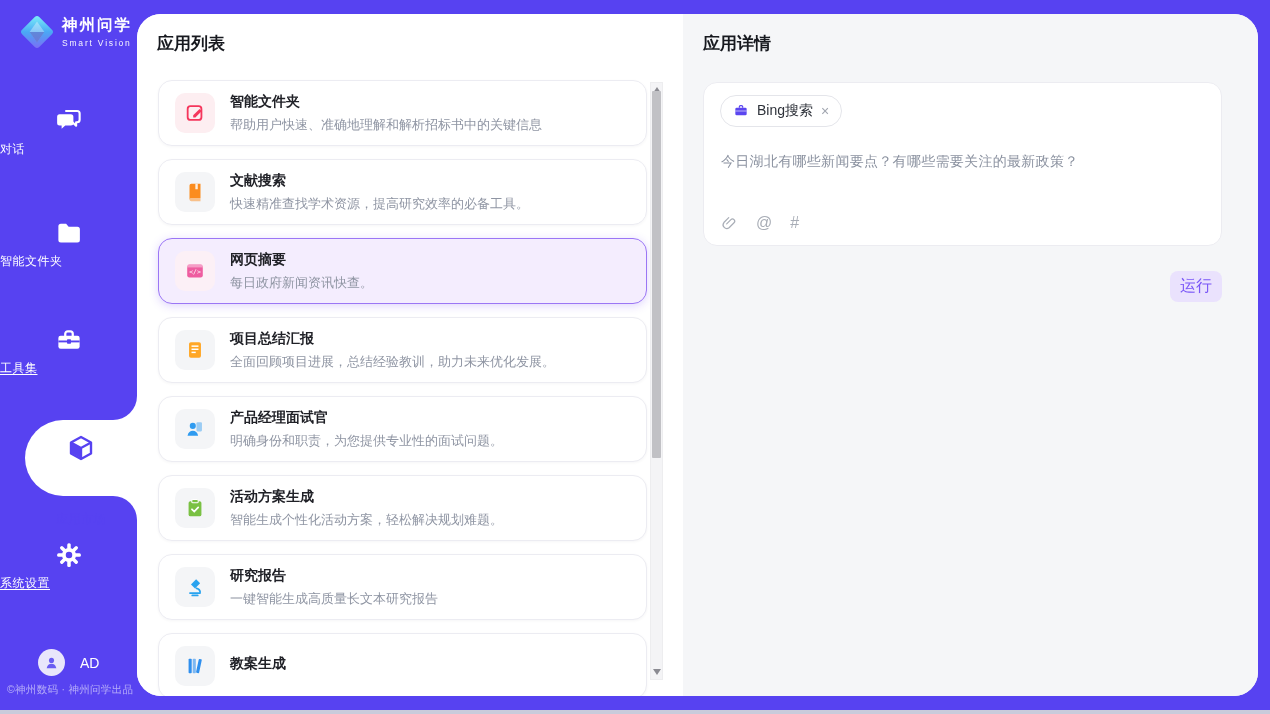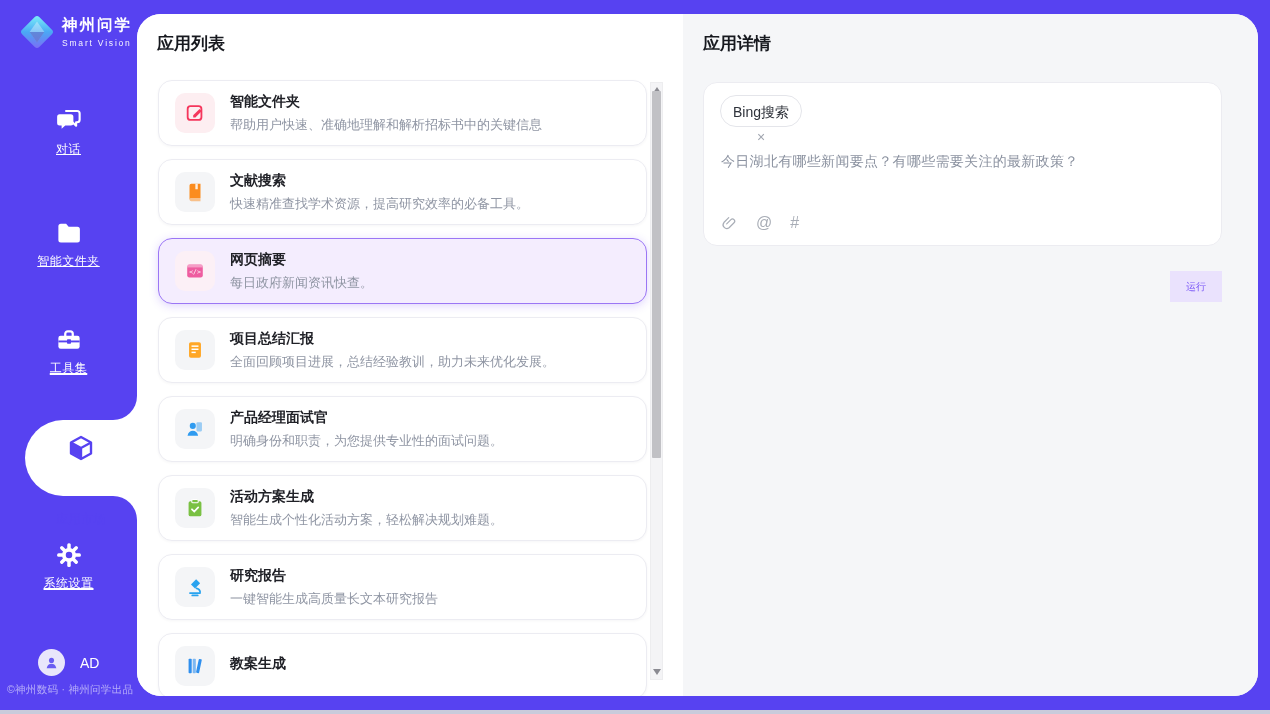--- a/index.html
+++ b/index.html
@@ -9,21 +9,21 @@
   .stage { position:relative; width:1270px; height:714px; background:#5742f1; overflow:hidden; }
   .bottom-strip { position:absolute; left:0; right:0; bottom:0; height:4px; background:#c9cbdb; }
 
   
   .sidebar { position:absolute; left:0; top:0; width:137px; height:710px; color:#fff; }
   .logo-row { position:absolute; left:18px; top:13px; display:flex; align-items:center; gap:6px; }
   .logo-text { display:flex; flex-direction:column; line-height:1.1; }
   .logo-title { font-size:15.5px; font-weight:700; letter-spacing:2px; white-space:nowrap; }
   .logo-sub { font-size:8.5px; letter-spacing:1.8px; margin-top:6px; color:rgba(255,255,255,.95); white-space:nowrap; }
 
-  .nav-item { position:absolute; left:0; width:137px; text-align:center; cursor:pointer;text-decoration:underline; }
+  .nav-item { position:absolute; left:0; width:137px; text-align:left; cursor:pointer; }
   .nav-item .ic { display:block; margin:0 auto; }
   .nav-label { display:block; margin-top:5px; font-size:12px; color:#fff; letter-spacing:.5px; }
   .nav-label.underlined { text-decoration:underline; text-underline-offset:2px; }
 
   .active-blob { position:absolute; left:25px; top:420px; width:112px; height:76px; background:#fff; border-radius:38px 0 0 38px; }
   .fillet { position:absolute; left:113px; width:24px; height:24px; background:#fff; }
   .fillet-top { top:396px; }
   .fillet-bottom { top:496px; }
   .fillet > div { width:100%; height:100%; background:#5742f1; }
   .fillet-top > div { border-bottom-right-radius:24px; }
@@ -52,27 +52,27 @@
   
   .scrollbar { position:absolute; left:513px; top:68px; width:13px; height:598px; background:#f4f4f6; border:1px solid #ededef; }
   .sb-thumb { position:absolute; left:1px; top:8px; width:9px; height:367px; background:#c1c1c5; border-radius:1px; }
   .sb-arrow { position:absolute; left:2px; width:0; height:0; border-left:4.5px solid transparent; border-right:4.5px solid transparent; }
   .sb-up { top:4px; border-bottom:6px solid #8b8b92; }
   .sb-down { bottom:4px; border-top:6px solid #8b8b92; }
 
   
   .detail-panel { position:absolute; left:546px; top:0; width:575px; height:100%; background:#f5f6f8; }
   .detail-card { position:absolute; left:20px; top:68px; width:519px; height:164px; background:#fff; border:1px solid #ececf1; border-radius:14px; }
-  .tool-tag { position:absolute; left:16px; top:12px; display:inline-flex; align-items:center; gap:8px; height:32px; padding:0 12px; border:1px solid #e4e5ea; border-radius:17px; background:#fff; cursor:pointer;flex-direction:column; }
+  .tool-tag { position:absolute; left:16px; top:12px; display:inline-flex; align-items:center; gap:8px; height:32px; padding:0 12px; border:1px solid #e4e5ea; border-radius:17px; background:#fff; cursor:pointer; }
   .tag-label { font-size:14px; color:#2e323a; }
   .tag-close { font-size:14px; color:#a0a5af; cursor:pointer; line-height:1; }
   .detail-message { position:absolute; left:17px; top:70px; right:16px; font-size:14px; color:#8b92a0; letter-spacing:.3px; }
   .attach-row { position:absolute; left:17px; bottom:13px; display:flex; align-items:center; gap:18px; color:#a8adb6; }
   .attach-glyph { font-size:16px; color:#a8adb6; cursor:pointer; }
-  .run-btn { position:absolute; left:487px; top:257px; width:52px; height:31px; border:none; border-radius:0; background:#eae2fd; color:#7a57f7; font-size:10px; font-family:inherit; cursor:pointer; }
+  .run-btn { position:absolute; left:487px; top:257px; width:52px; height:31px; border:none; border-radius:8px; background:#eae2fd; color:#7a57f7; font-size:16px; font-family:inherit; cursor:pointer; }
 </style>
 </head>
 <body>
 
 <div class="stage">
 
   <aside class="sidebar">
 
     <div class="logo-row">
       <svg width="38" height="38" viewBox="0 0 36 36">

